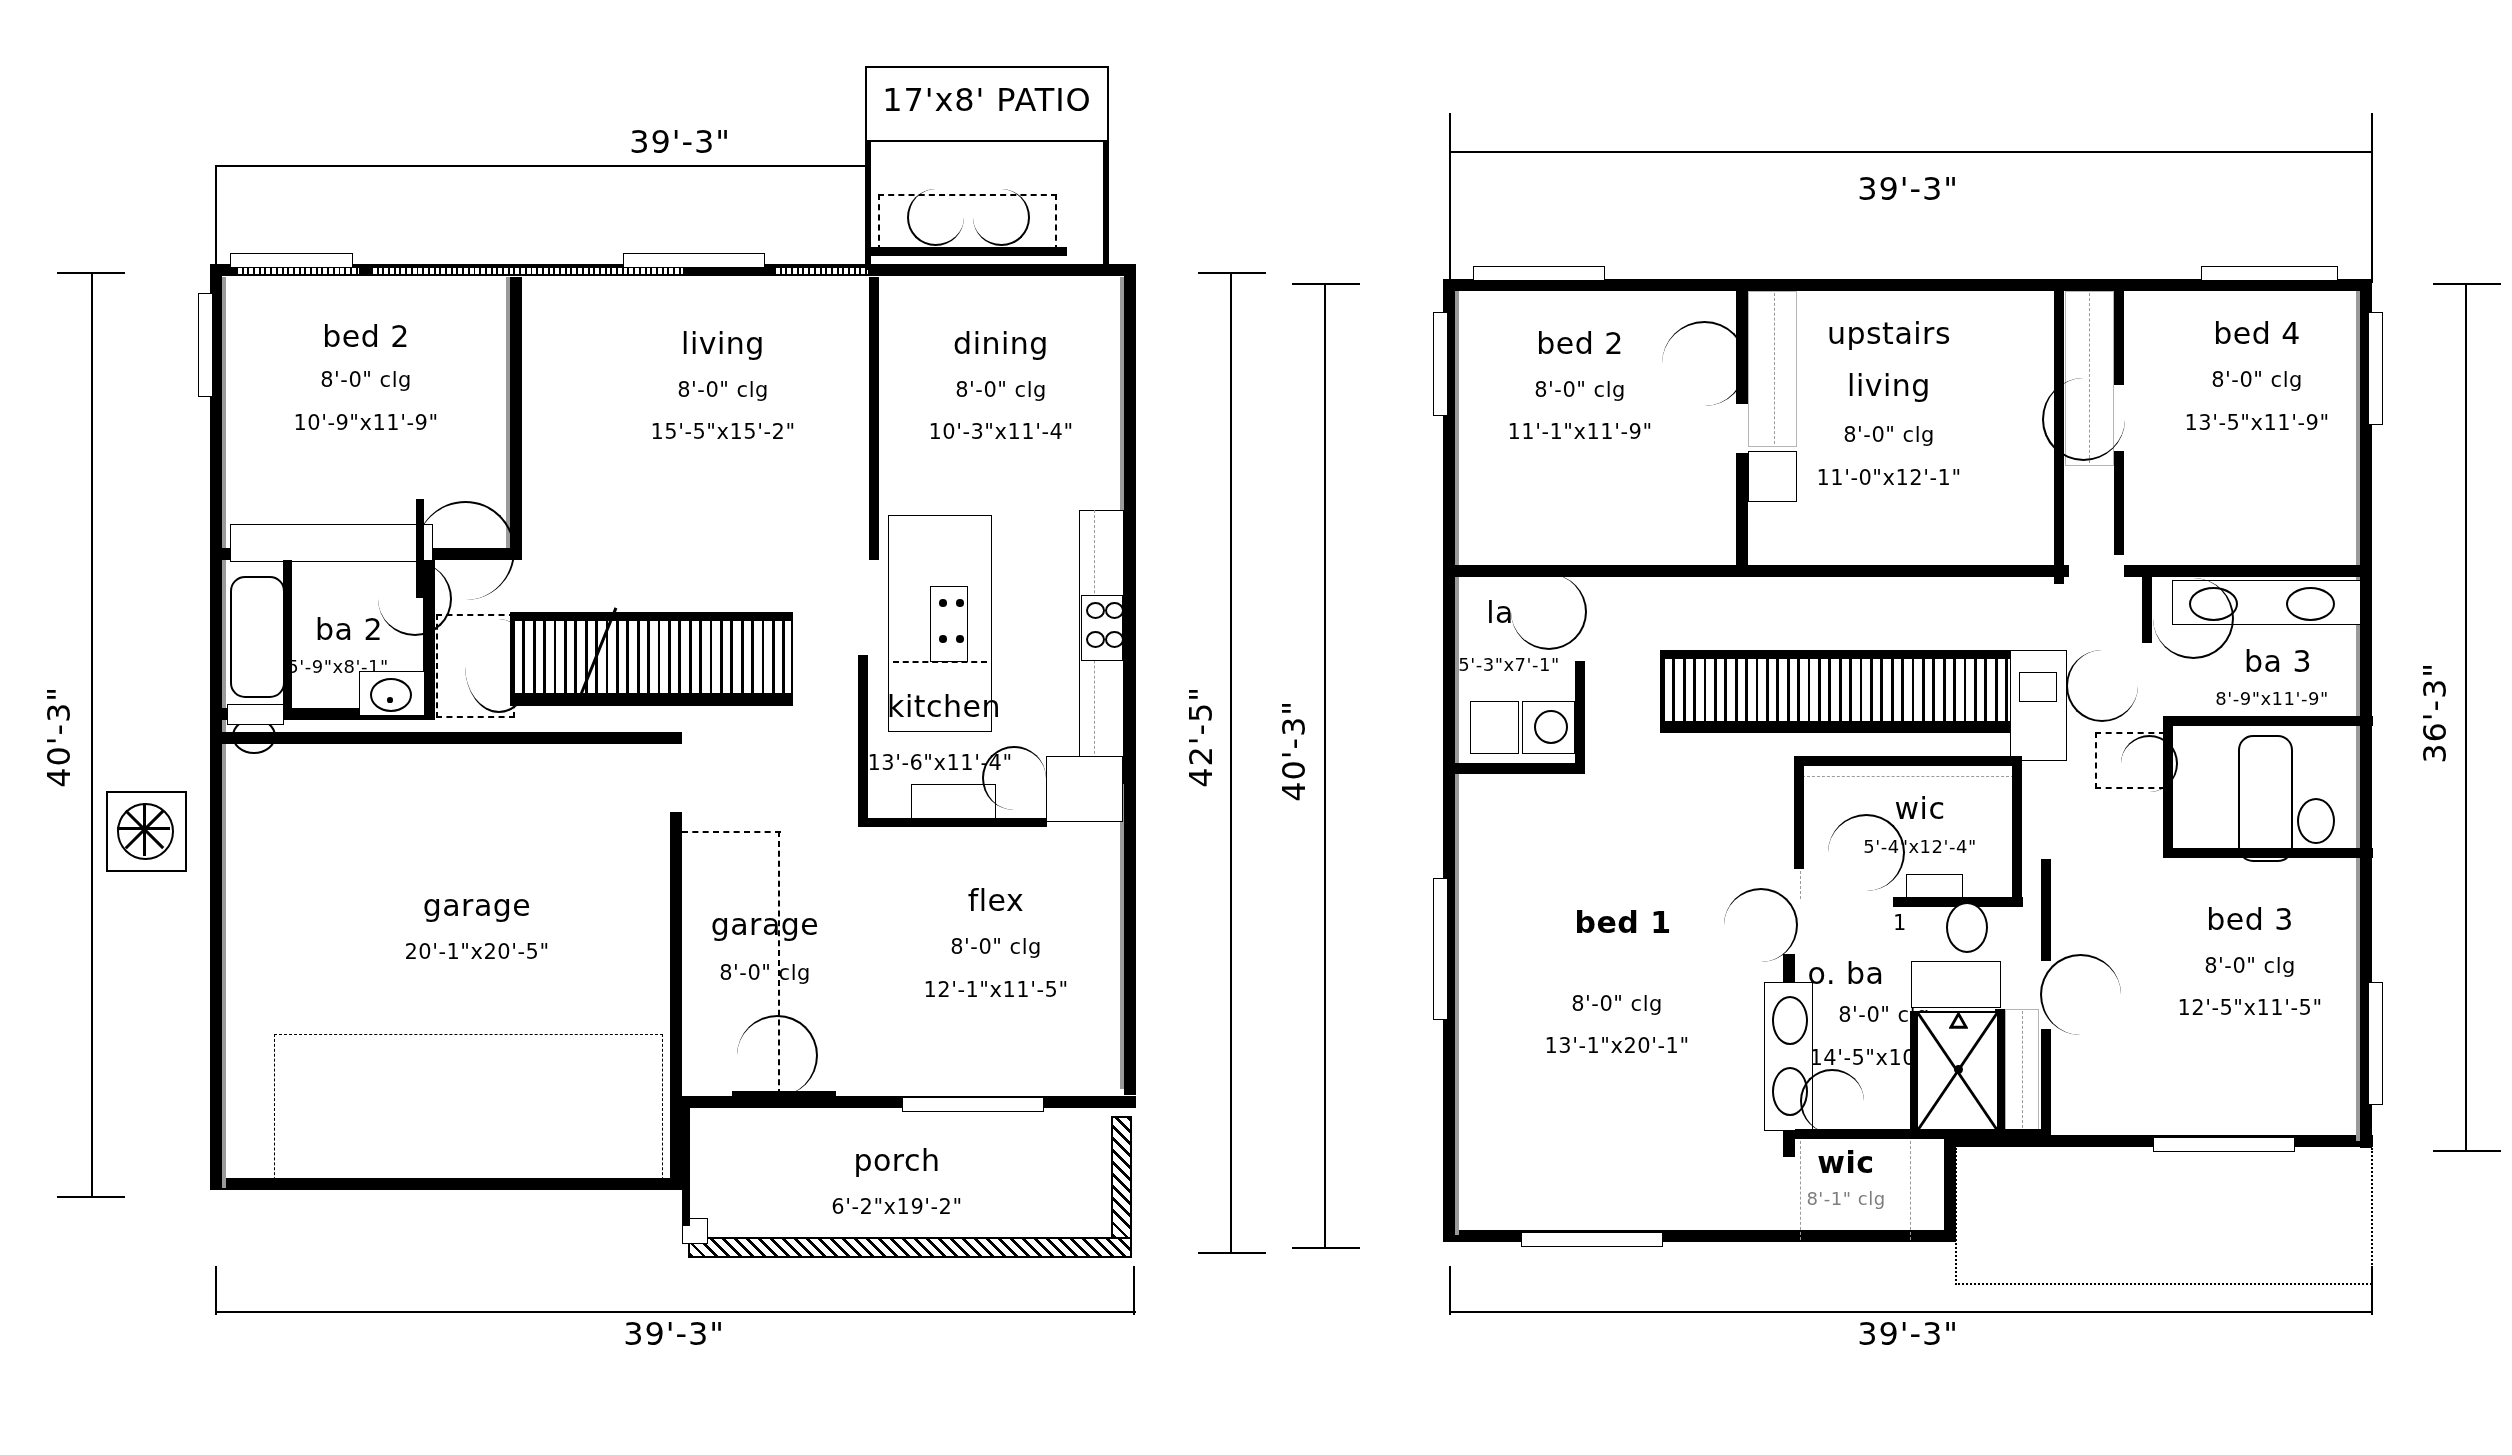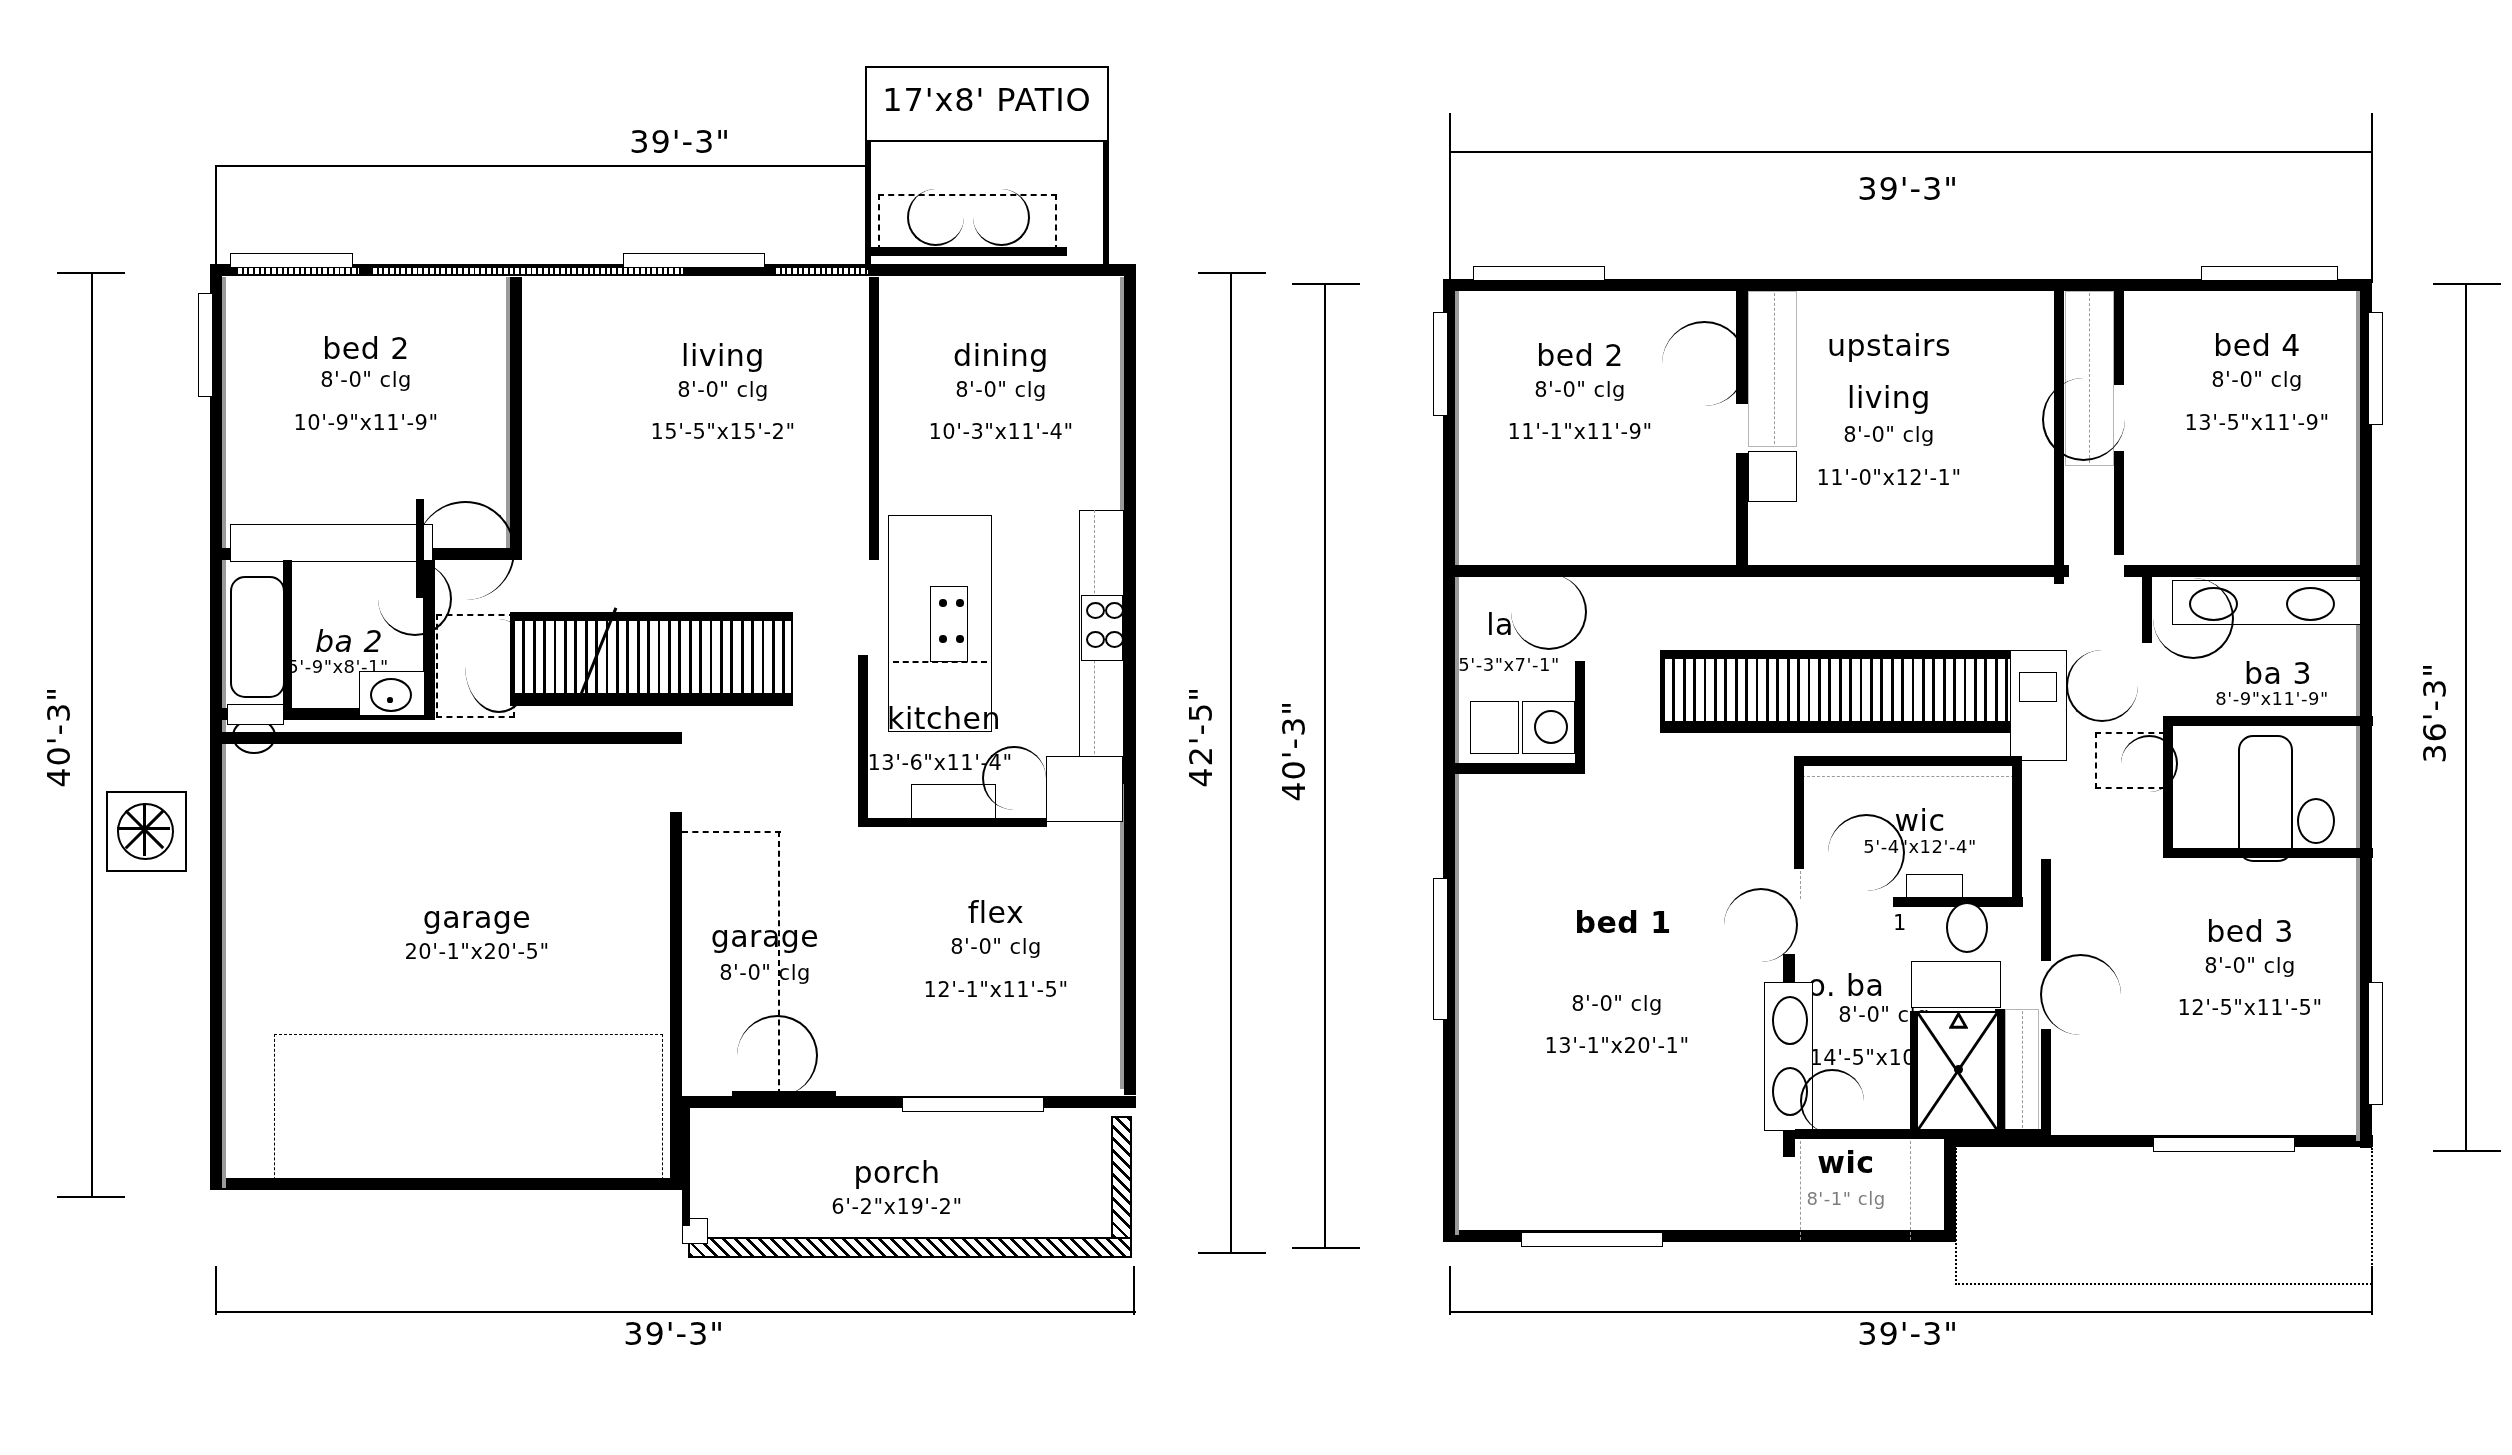--- a/index.html
+++ b/index.html
@@ -46,21 +46,21 @@
   .porchhatch{position:absolute;background:
      repeating-linear-gradient(45deg,#000 0 2.8px,#fff 2.8px 8.5px);
      border:2.8px solid #000;box-sizing:border-box;}
   .wallhatch{position:absolute;background:
      repeating-linear-gradient(90deg,#000 0 1.9px,#fff 1.9px 5.7px);}
 
   
   .lbl{position:absolute;white-space:nowrap;text-align:center;
        font-family:"DejaVu Sans","Liberation Sans",sans-serif;
        letter-spacing:0.5px;transform:translateX(-50%);}
-  .rm{font-size:30px;font-weight:400;margin-top:12px;}
+  .rm{font-size:30px;font-weight:400;}
   .rm-b{font-size:30px;font-weight:700;}
   .dim{font-size:21px;font-weight:400;}
   .dim-s{font-size:18px;font-weight:400;}
   .dimgrey{font-size:18px;color:#7d7d7d;}
   .ext{font-size:32px;font-weight:400;letter-spacing:0.9px;}
   .vert{transform:translateX(-50%) rotate(-90deg);transform-origin:50% 50%;}
 
   
   .dimline{position:absolute;background:#000;height:1.9px;}
   .dimlinev{position:absolute;background:#000;width:1.9px;}
@@ -111,21 +111,21 @@
     <div class="lbl dim" style="left:366px;top:368px;">8'-0" clg</div>
     <div class="lbl dim" style="left:366px;top:411px;">10'-9"x11'-9"</div>
 
     <div class="swing swing-tr" style="left:416px;top:501px;width:99px;height:99px;"></div>
     <div class="leaf" style="left:416px;top:499px;width:7.6px;height:99px;"></div>
 
     <div class="wall" style="left:423px;top:560px;width:12.3px;height:151px;"></div>
     <div class="wall" style="left:222px;top:708px;width:213px;height:12.3px;"></div>
     <div class="wall" style="left:283px;top:560px;width:8.5px;height:151px;"></div>
     <div class="tub" style="left:230px;top:576px;width:51px;height:118px;"></div>
-    <div class="lbl rm" style="left:349px;top:612px;font-style:italic;">ba 2</div>
+    <div class="lbl rm" style="left:349px;top:612px;">ba 2</div>
     <div class="lbl dim-s" style="left:338px;top:656px;">5'-9"x8'-1"</div>
     <div class="boxthin" style="left:359px;top:671px;width:66px;height:45px;"></div>
     <div class="circ" style="left:370px;top:678px;width:38px;height:30px;"></div>
     <div class="dot" style="left:387px;top:697px;width:5.7px;height:5.7px;"></div>
     <div class="oval" style="left:232px;top:718px;width:40px;height:32px;"></div>
     <div class="boxthin" style="left:227px;top:704px;width:57px;height:21px;"></div>
 
     <div class="swing swing-br" style="left:378px;top:562px;width:74px;height:74px;"></div>
 
     <div class="dash" style="left:436px;top:614px;width:79px;height:104px;"></div>

